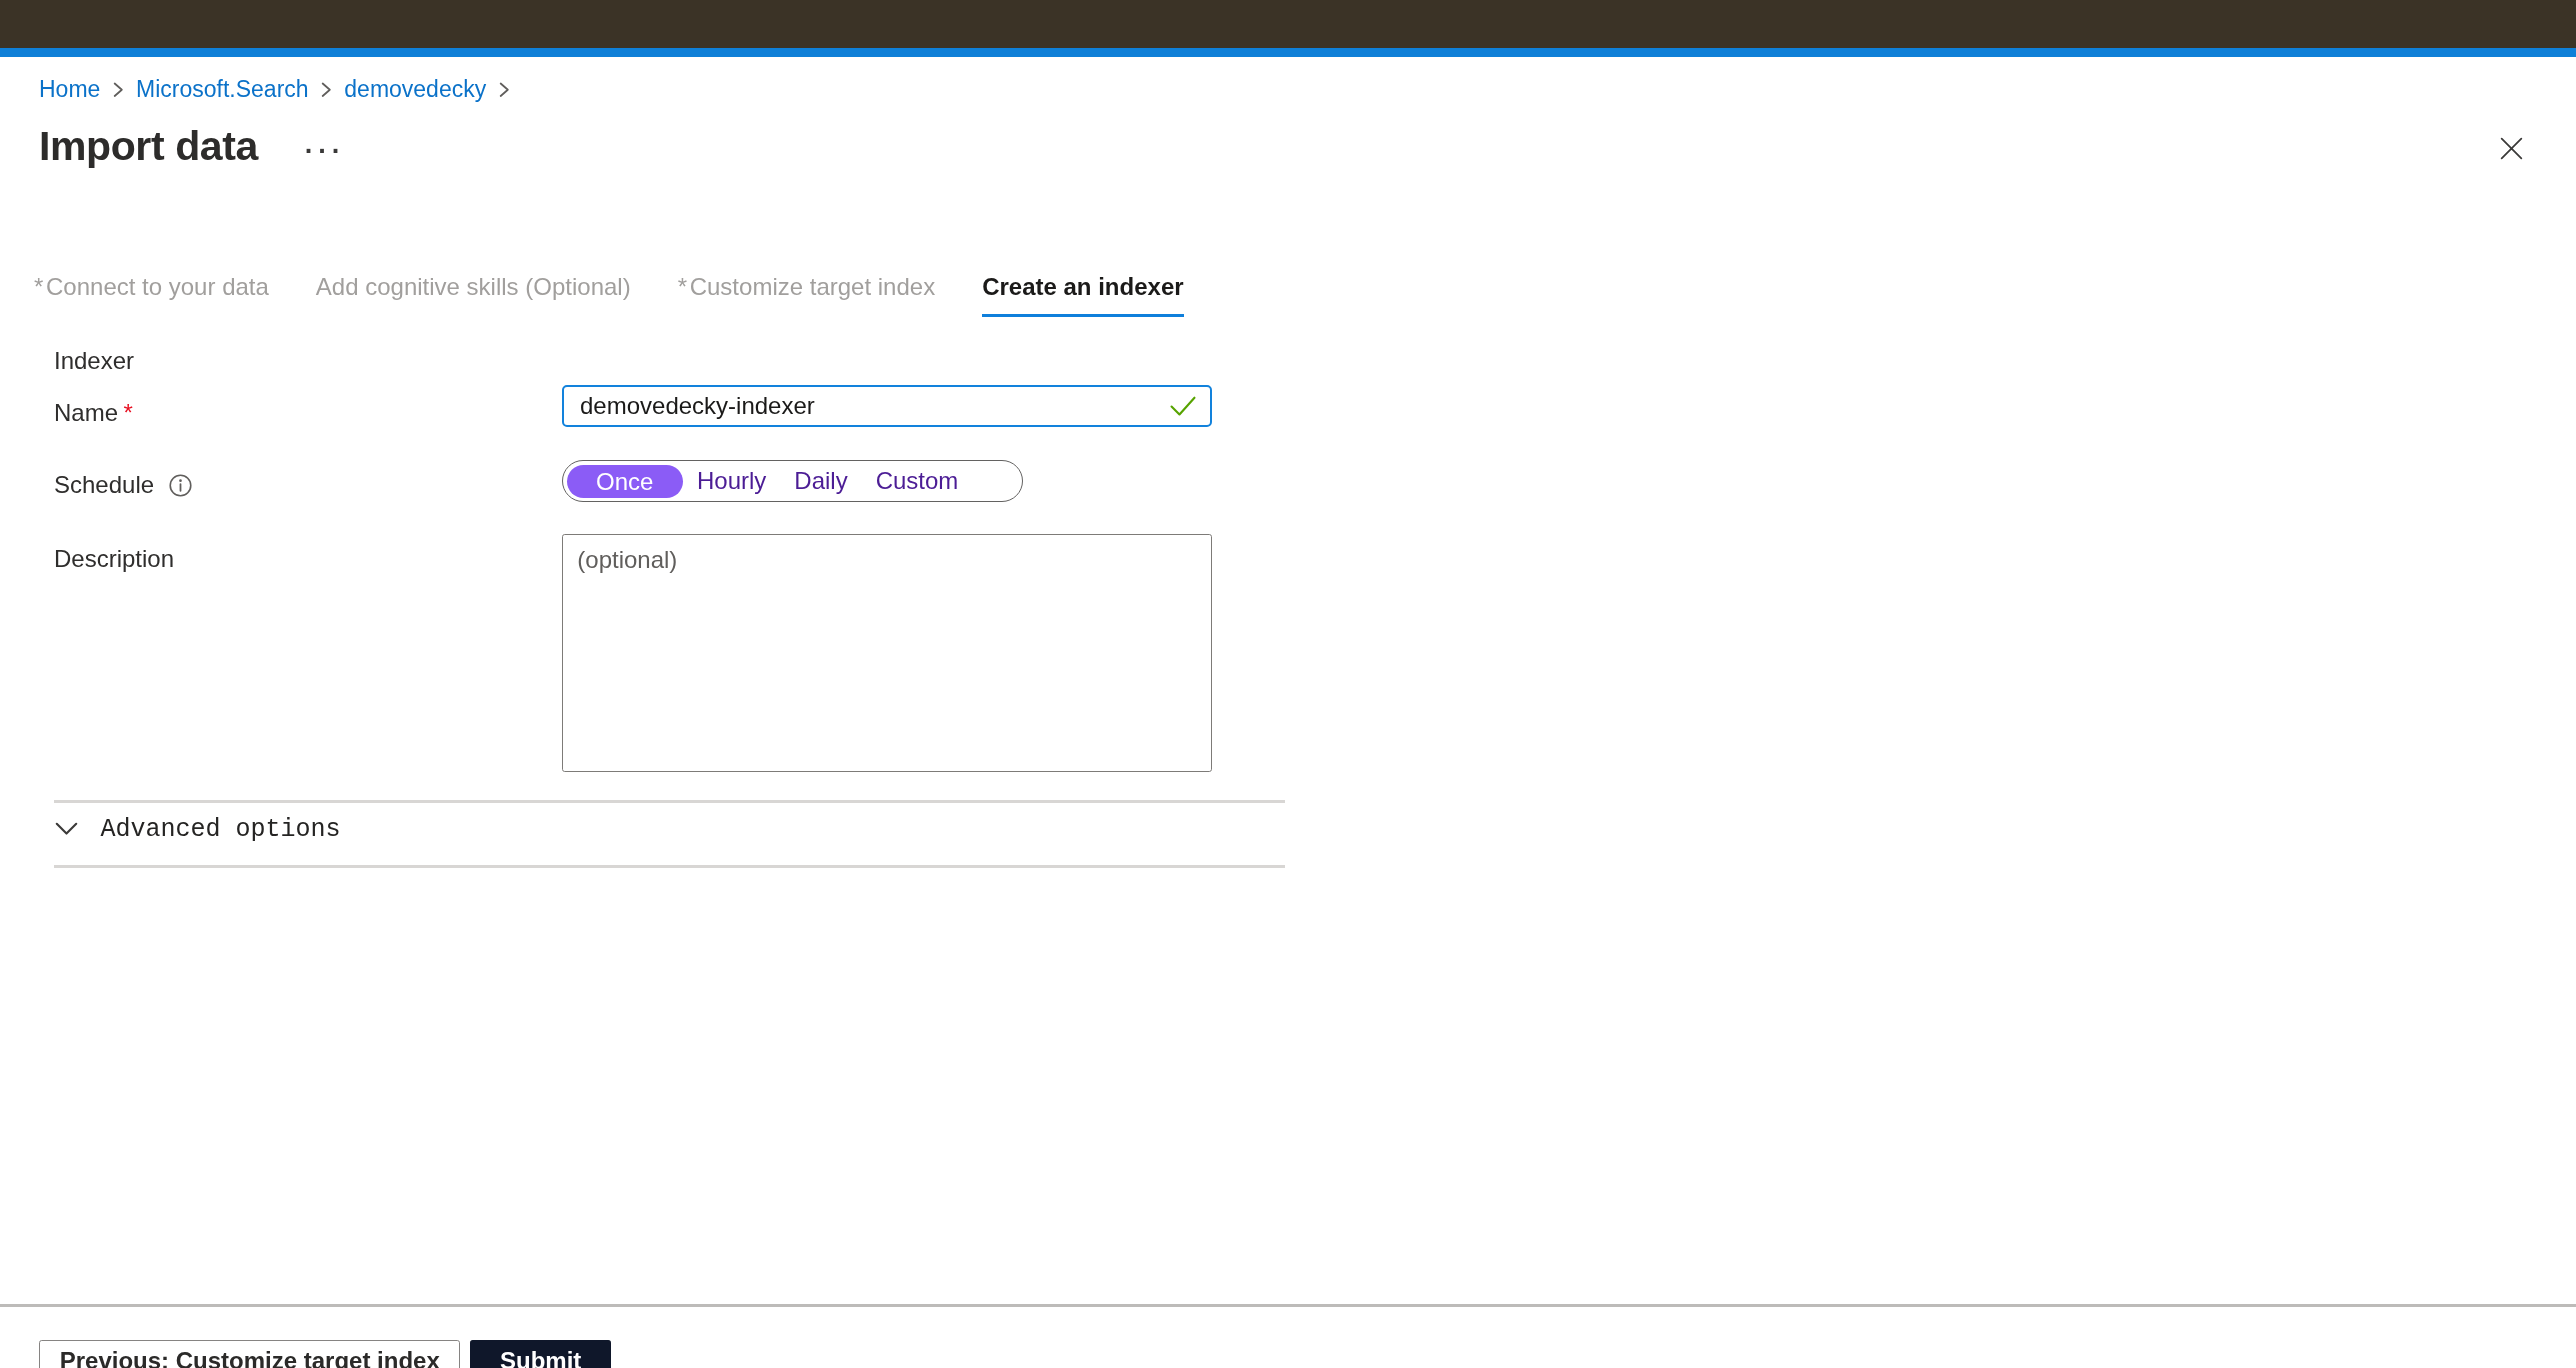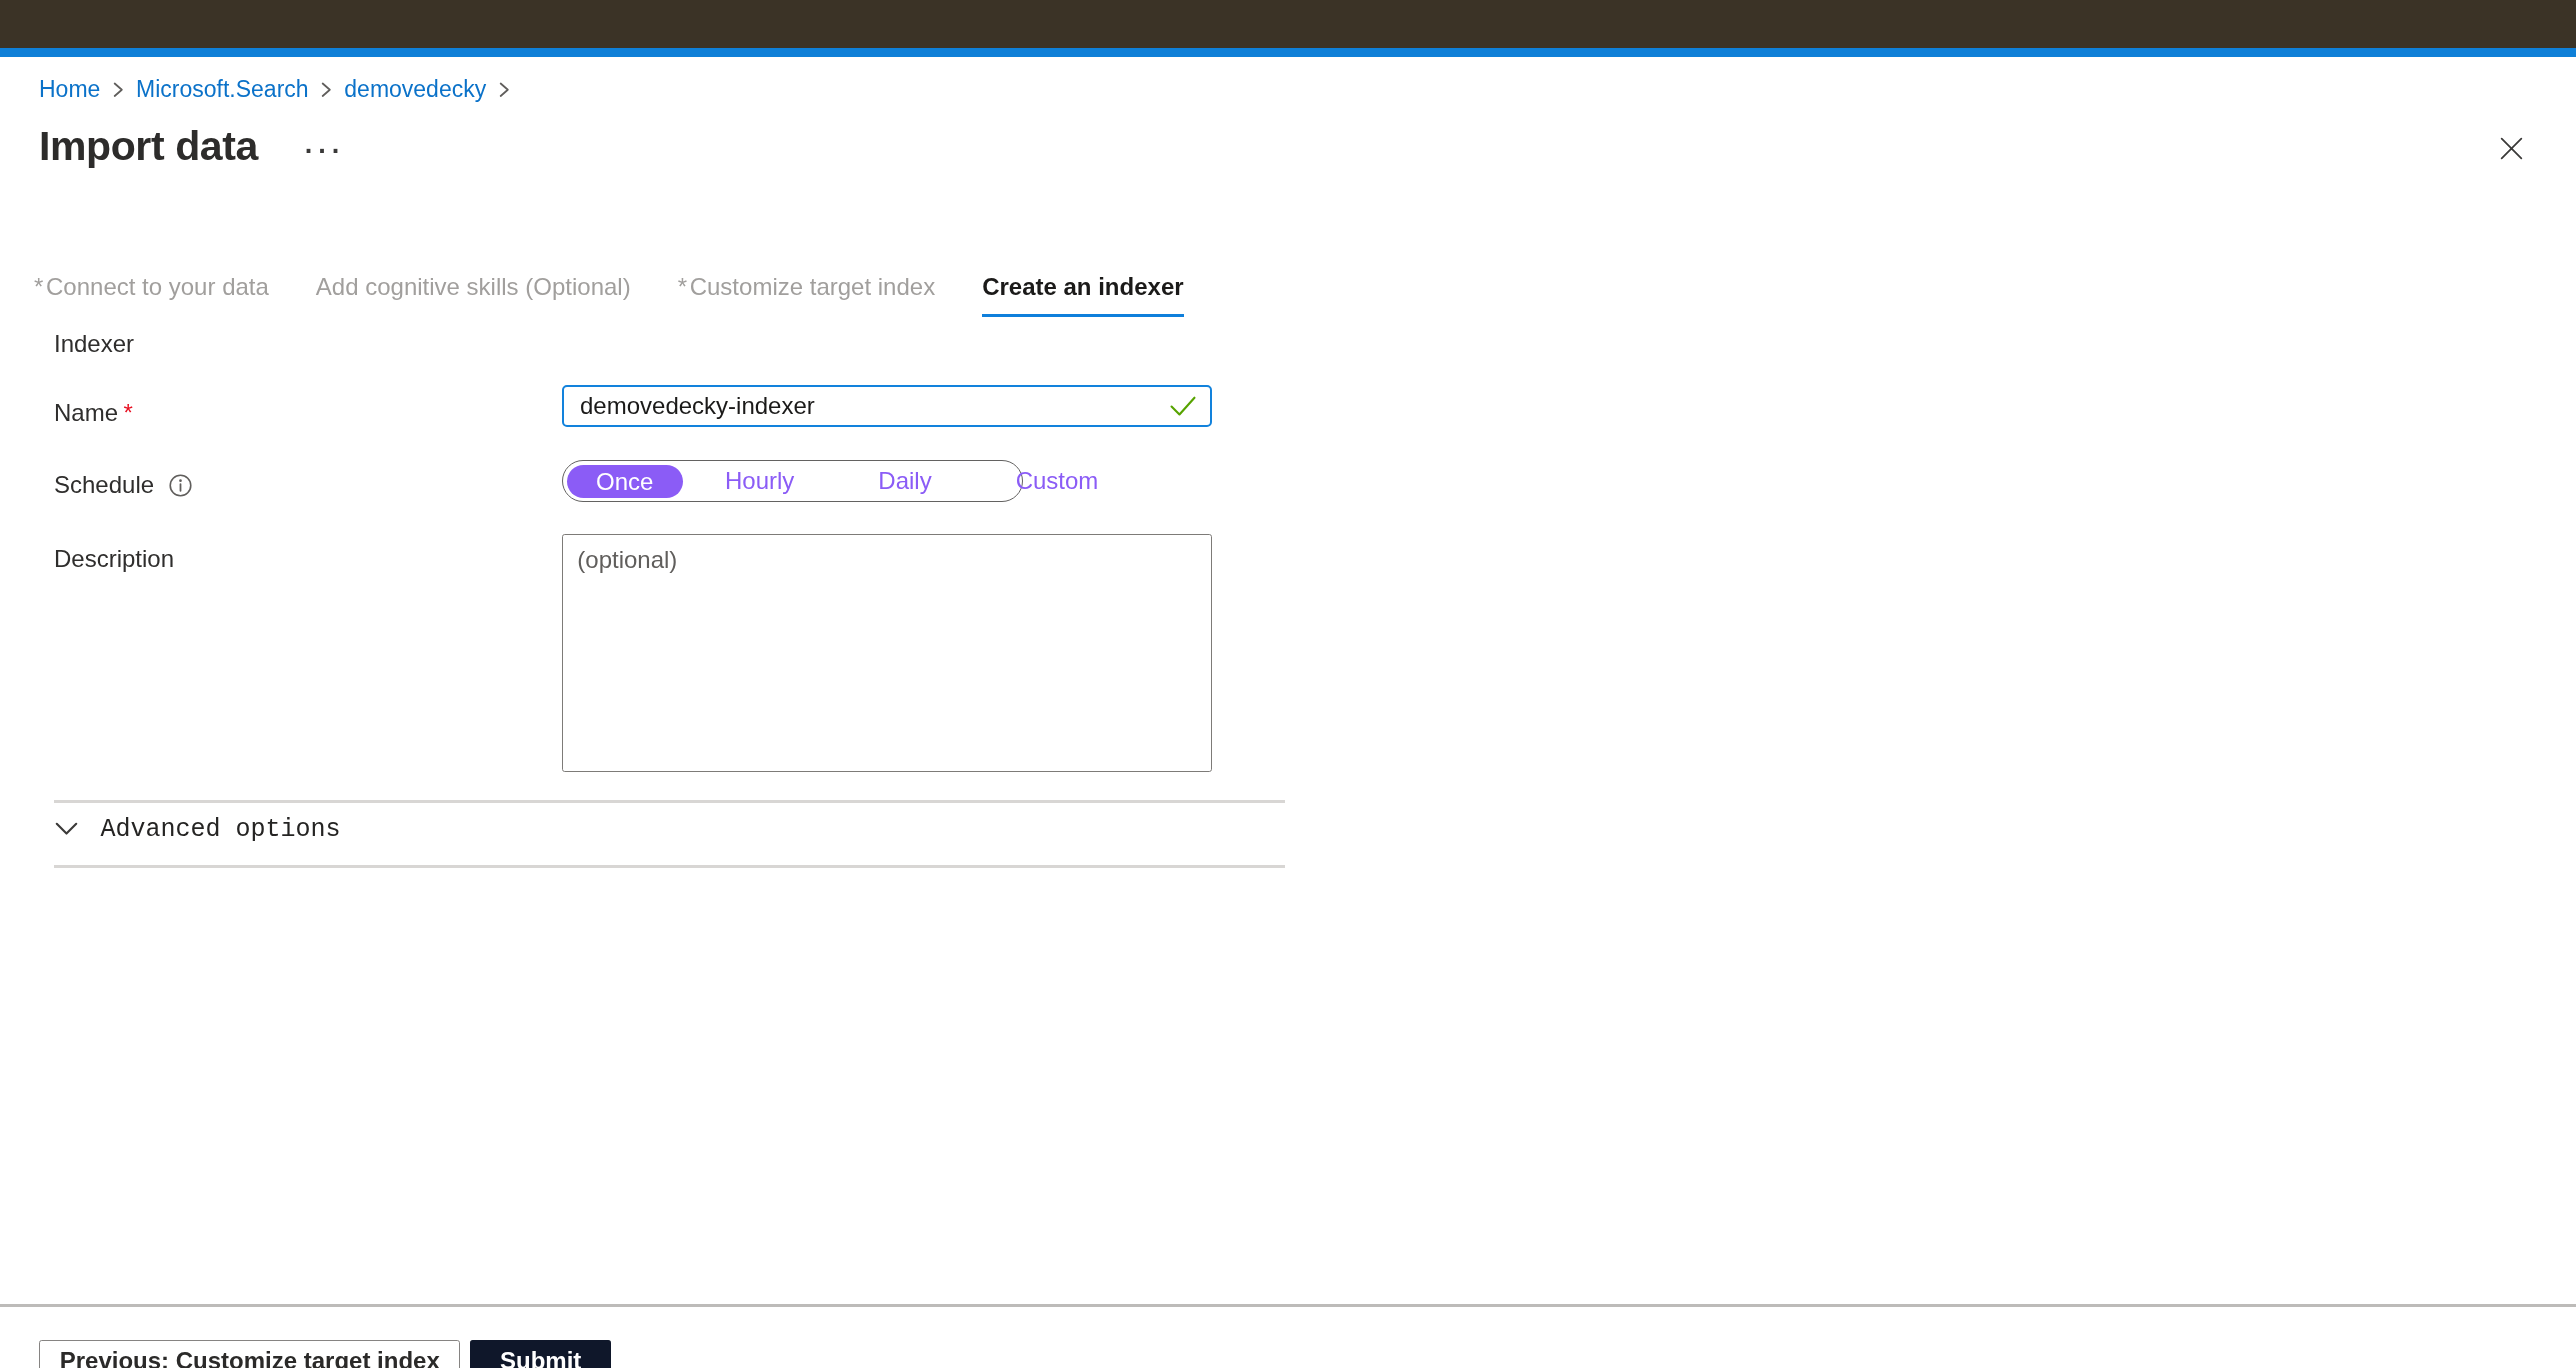--- a/index.html
+++ b/index.html
@@ -62,21 +62,21 @@
     padding-bottom:13.4px; border-bottom:3.6px solid transparent;
     cursor:pointer; white-space:nowrap;
   }
   .tab .req { margin-right:2.7px; }
   .tab.active {
     color:#1b1a19; font-weight:700;
     border-bottom-color:#0f7fdb;
   }
   
   .field-label { position:absolute; left:54px; font-size:24px; color:#2f2e2d; }
-  .section-label { top:282px; }
+  .section-label { top:299px; }
   .name-label { top:351px; }
   .schedule-label { top:423px; display:flex; align-items:center; gap:14.3px; }
   .desc-label { top:497px; }
   .req-red { color:#e81123; margin-left:5.4px; }
 
   .input-wrap { position:absolute; left:562px; top:337px; width:650px; height:42px; }
   .name-input {
     width:100%; height:100%;
     border:2.7px solid #1282dc; border-radius:5px;
     font-family:"Liberation Sans", sans-serif;
@@ -86,21 +86,21 @@
   .valid-check { position:absolute; right:14.3px; top:9.8px; }
 
   .seg-group {
     position:absolute; left:562px; top:412px;
     width:461px; height:42px;
     border:1.8px solid #636261; border-radius:21.5px;
     display:flex; align-items:center;
     padding:0 3.6px; background:#fff;
   }
   .seg {
-    font-size:24px; color:#8b5cf6; padding:0 42px;
+    font-size:24px; color:#4c1d95; padding:0 14px;
     cursor:pointer; white-space:nowrap;
   }
   .seg.selected {
     background:#8b5cf6; color:#ffffff;
     border-radius:17px; height:33px; line-height:33px;
     padding:0 29.5px;
   }
   .desc-textarea {
     position:absolute; left:562px; top:486px;
     width:650px; height:238px;

